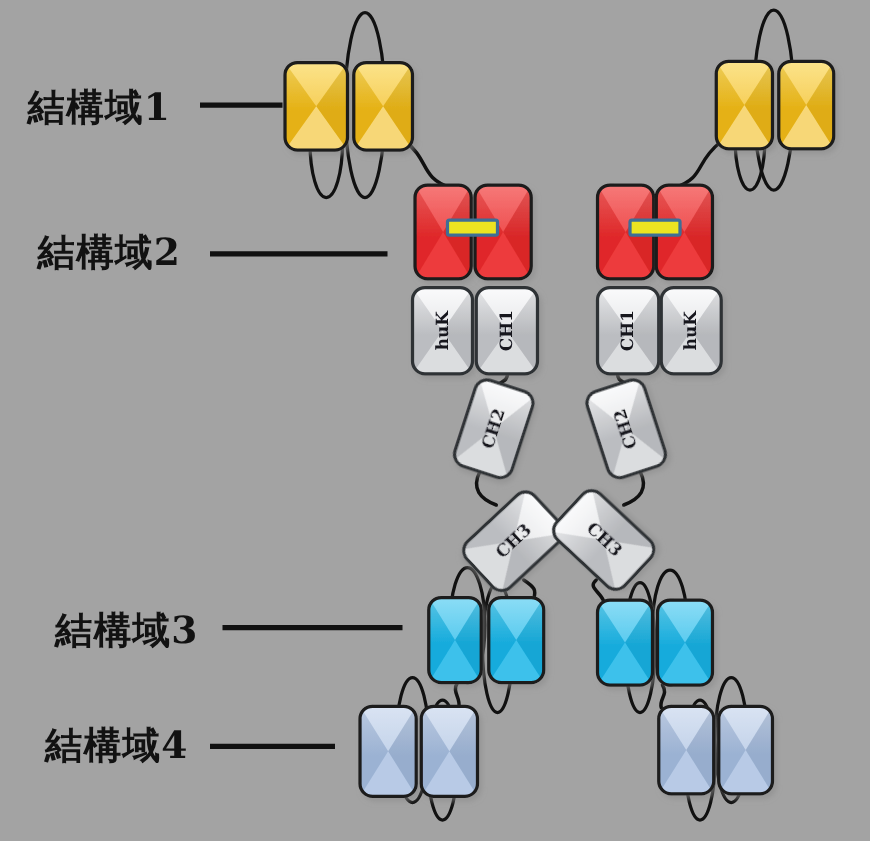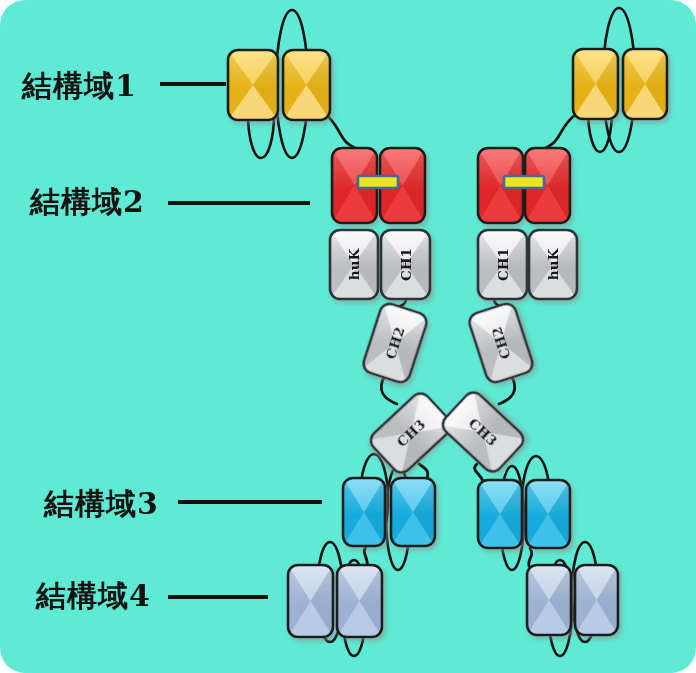--- a/index.html
+++ b/index.html
@@ -1,17 +1,17 @@
 <!DOCTYPE html>
 <html><head>
 <meta charset="utf-8">
 <style>
   html,body{margin:0;padding:0;background:#ffffff;}
-  #stage{position:relative;width:696px;height:673px;background:#5eead4;overflow:hidden;
-         font-family:"DejaVu Serif","Liberation Serif",serif;border-radius:25px;}
+  #stage{position:relative;width:696px;height:673px;background:#a3a3a3;overflow:hidden;
+         font-family:"DejaVu Serif","Liberation Serif",serif;}
   svg text{font-family:"DejaVu Serif","Liberation Serif",serif;}
   .domain-label{font-size:30px;font-weight:600;fill:#121212;letter-spacing:1px;}
   .block-label{font-size:13.5px;font-weight:bold;fill:#15151f;}
 </style>
 </head>
 <body>
 
 <div id="stage">
   <svg id="diagram" width="696" height="673" viewBox="0 0 696 673" xmlns="http://www.w3.org/2000/svg">
       <defs>

